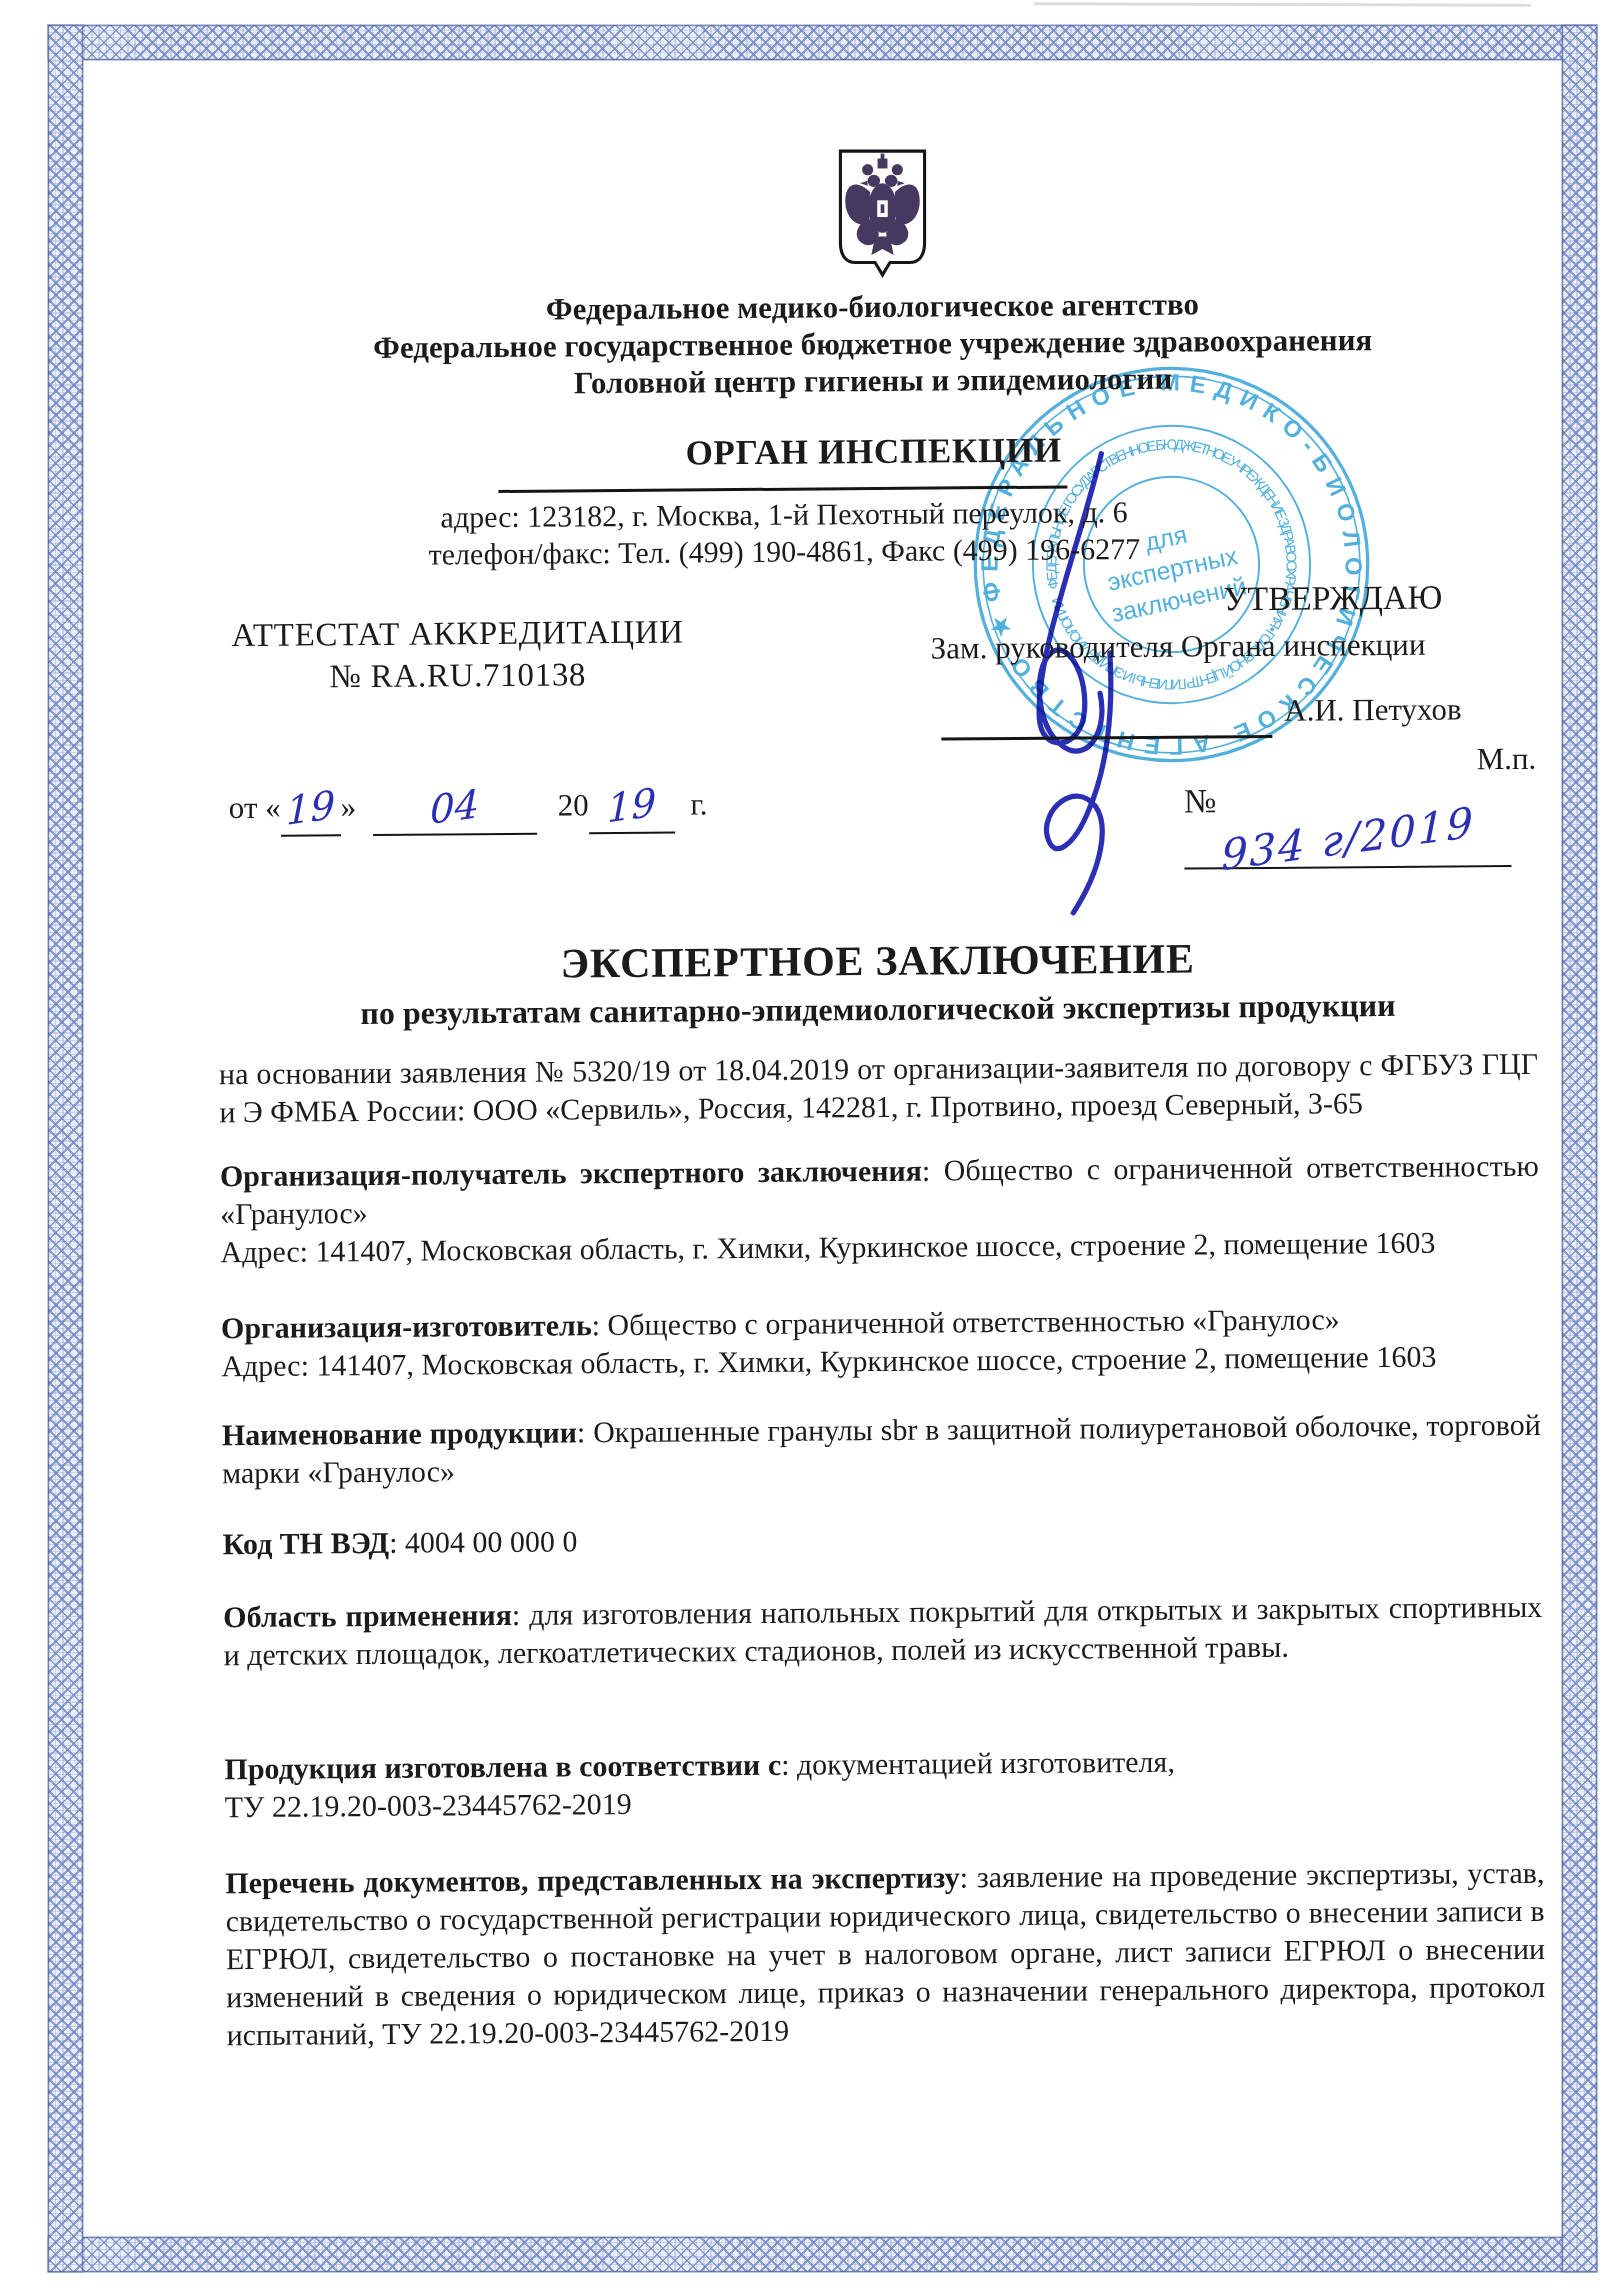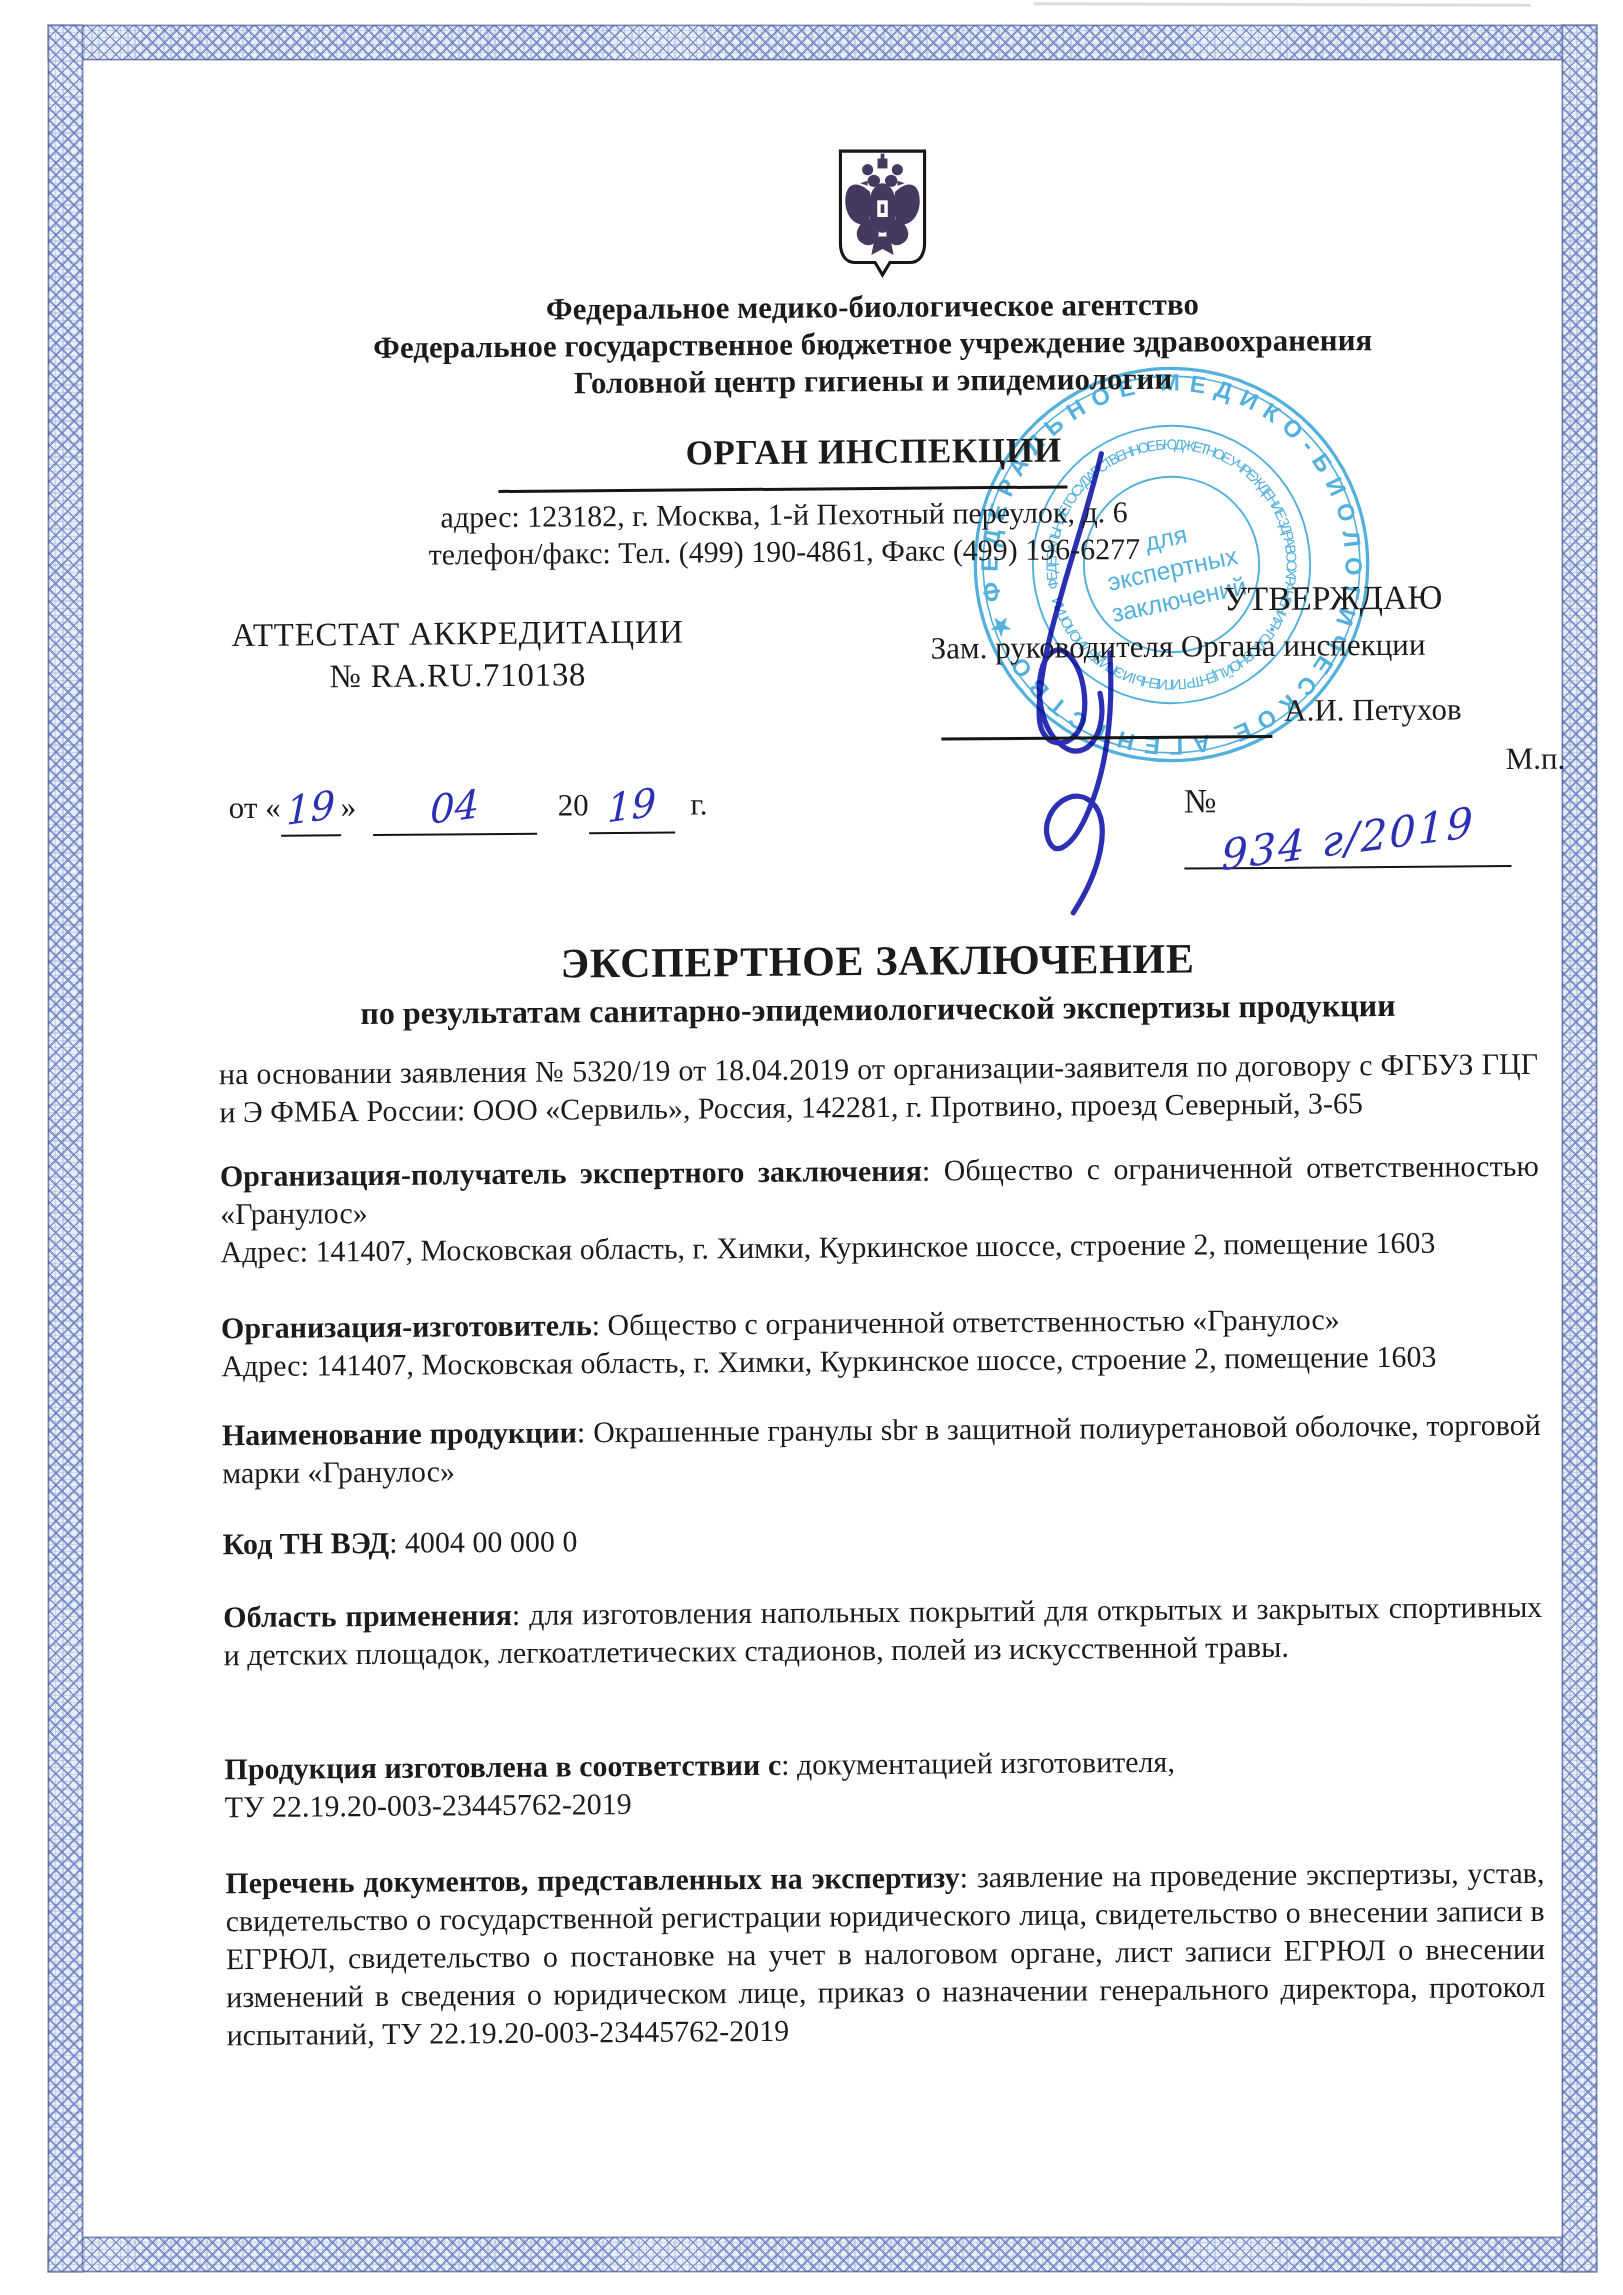--- a/index.html
+++ b/index.html
@@ -133,21 +133,21 @@
 
     <div class="abs accr" style="top:609px;left:13px;width:458px;text-align:center;">
       <div>АТТЕСТАТ АККРЕДИТАЦИИ</div>
       <div>№ RA.RU.710138</div>
     </div>
 
     <div class="abs plain52" style="top:583px;left:1008px;">УТВЕРЖДАЮ</div>
     <div class="abs plain47" style="top:631px;left:715px;">Зам. руководителя Органа инспекции</div>
     <div class="rule" style="top:738px;left:725px;width:331px;height:2.6px;"></div>
     <div class="abs plain47" style="top:696px;left:1068px;">А.И. Петухов</div>
-    <div class="abs plain47" style="top:746px;left:1289px;">М.п.</div>
+    <div class="abs plain47" style="top:746px;left:1260px;">М.п.</div>
 
     <div class="abs dateline" style="top:785px;left:11.8px;">
       <span>от «</span><span class="uline" style="width:60px;"><span class="ink ink-d">19</span></span><span>»</span>
       <span class="uline" style="width:164px;margin-left:9.2px;"><span class="ink ink-d">04</span></span>
       <span style="margin-left:13px;text-align:center;">20</span><span class="uline" style="width:86px;"><span class="ink ink-d">19</span></span>
       <span style="margin-left:7.9px;">г.</span>
     </div>
     <div class="abs numline" style="top:785px;left:967px;">
       <span>№</span>
       <span class="uline" style="width:327px;"><span class="ink ink-n">934 г/2019</span></span>

